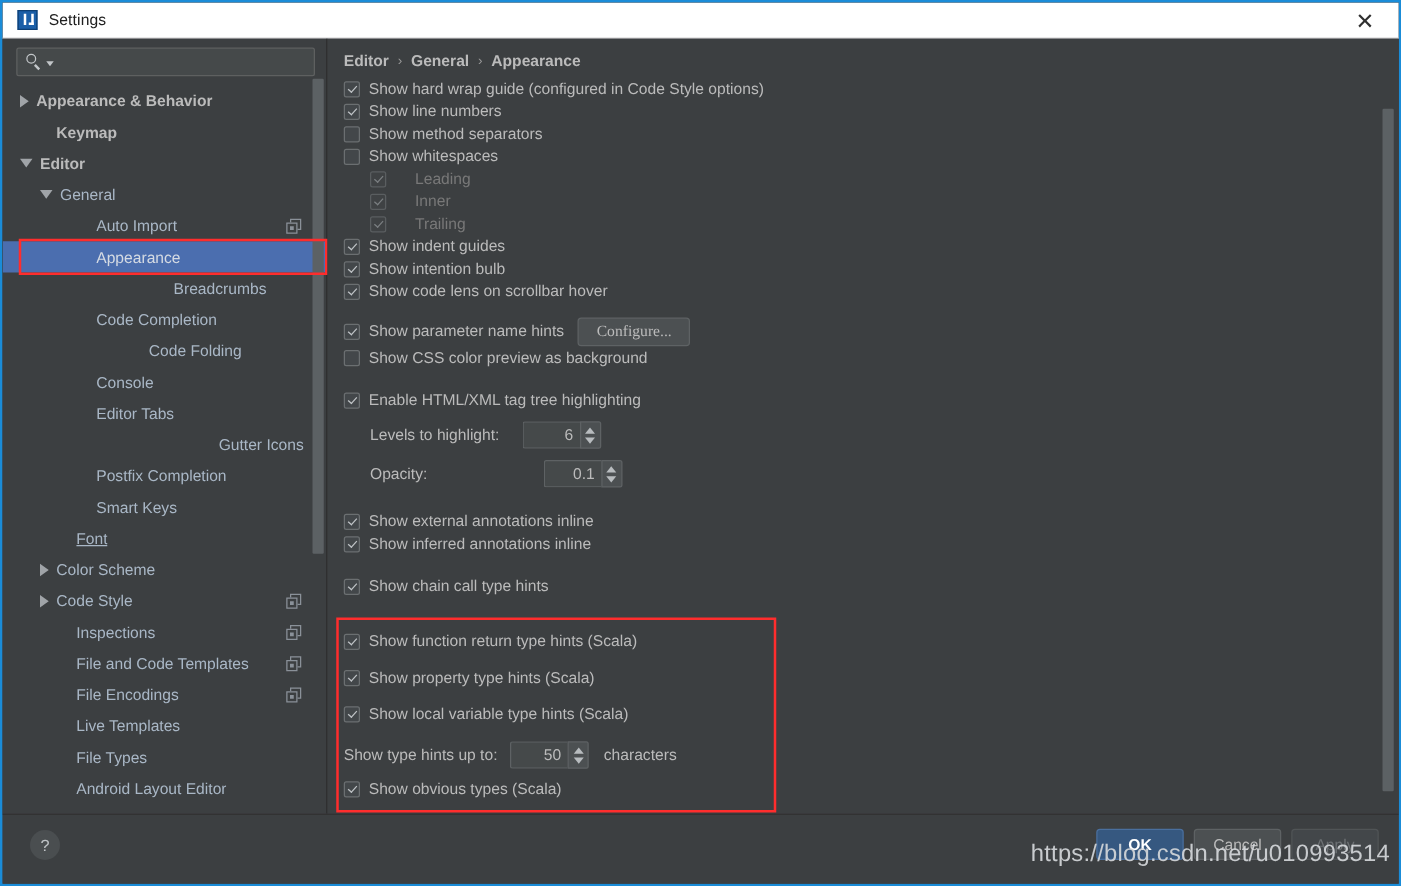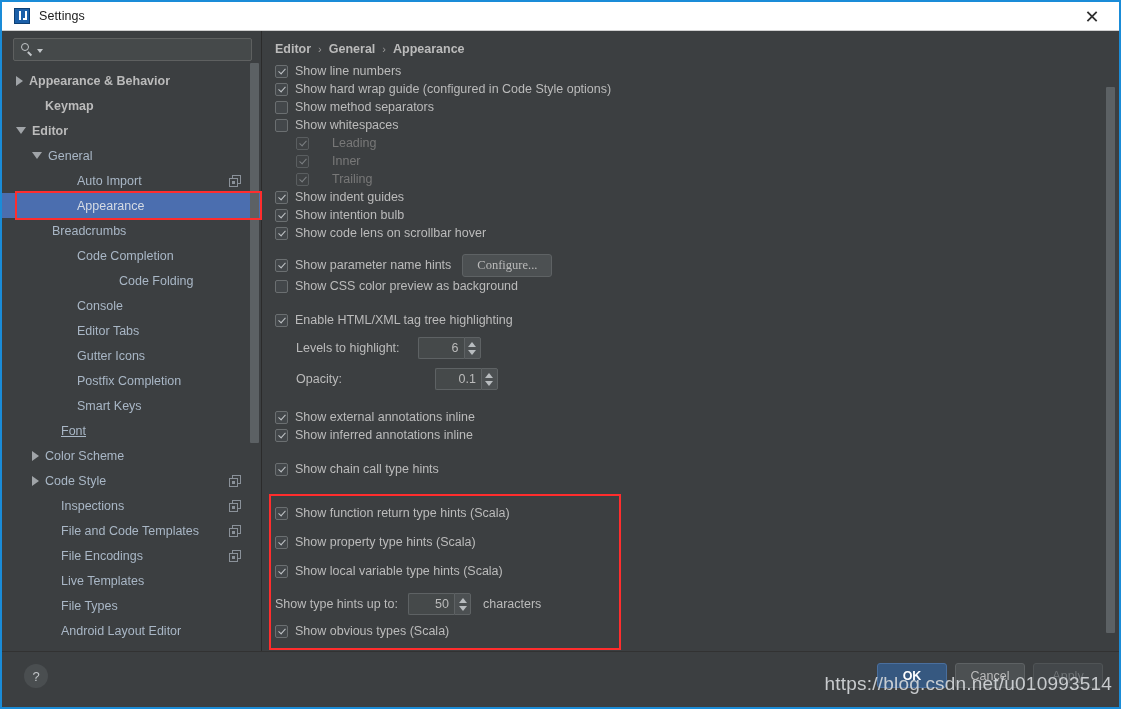--- a/index.html
+++ b/index.html
@@ -541,41 +541,41 @@
             <span class="copy-icon">
               <i class="back"></i>
               <i class="front"></i>
               <i class="bar"></i>
             </span>
           </div>
           <div class="tree-row selected" style="padding-left: 62px;">
             <span class="arrow none"></span>
             <span class="tree-label">Appearance</span>
           </div>
-          <div class="tree-row" style="padding-left: 37px;">
+          <div class="tree-row" style="padding-left: 94px; justify-content: center;">
             <span class="arrow none"></span>
             <span class="tree-label">Breadcrumbs</span>
           </div>
           <div class="tree-row" style="padding-left: 62px;">
             <span class="arrow none"></span>
             <span class="tree-label">Code Completion</span>
           </div>
           <div class="tree-row" style="padding-left: 62px; gap: 42px;">
             <span class="arrow none"></span>
             <span class="tree-label">Code Folding</span>
           </div>
           <div class="tree-row" style="padding-left: 62px;">
             <span class="arrow none"></span>
             <span class="tree-label">Console</span>
           </div>
           <div class="tree-row" style="padding-left: 62px;">
             <span class="arrow none"></span>
             <span class="tree-label">Editor Tabs</span>
           </div>
-          <div class="tree-row" style="padding-left: 62px;">
+          <div class="tree-row" style="padding-left: 62px; justify-content: flex-end;">
             <span class="arrow none"></span>
             <span class="tree-label">Gutter Icons</span>
           </div>
           <div class="tree-row" style="padding-left: 62px;">
             <span class="arrow none"></span>
             <span class="tree-label">Postfix Completion</span>
           </div>
           <div class="tree-row" style="padding-left: 62px;">
             <span class="arrow none"></span>
             <span class="tree-label">Smart Keys</span>
@@ -650,26 +650,26 @@
         <div class="breadcrumb">
           <span>Editor</span>
           <span class="sep">›</span>
           <span>General</span>
           <span class="sep">›</span>
           <span>Appearance</span>
         </div>
 
         <div class="opt-row">
           <span class="cb checked"></span>
+          <span>Show hard wrap guide (configured in Code Style options)</span>
+        </div>
+
+        <div class="opt-row">
+          <span class="cb checked"></span>
           <span>Show line numbers</span>
-        </div>
-
-        <div class="opt-row">
-          <span class="cb checked"></span>
-          <span>Show hard wrap guide (configured in Code Style options)</span>
         </div>
 
         <div class="opt-row">
           <span class="cb"></span>
           <span>Show method separators</span>
         </div>
 
         <div class="opt-row">
           <span class="cb"></span>
           <span>Show whitespaces</span>

